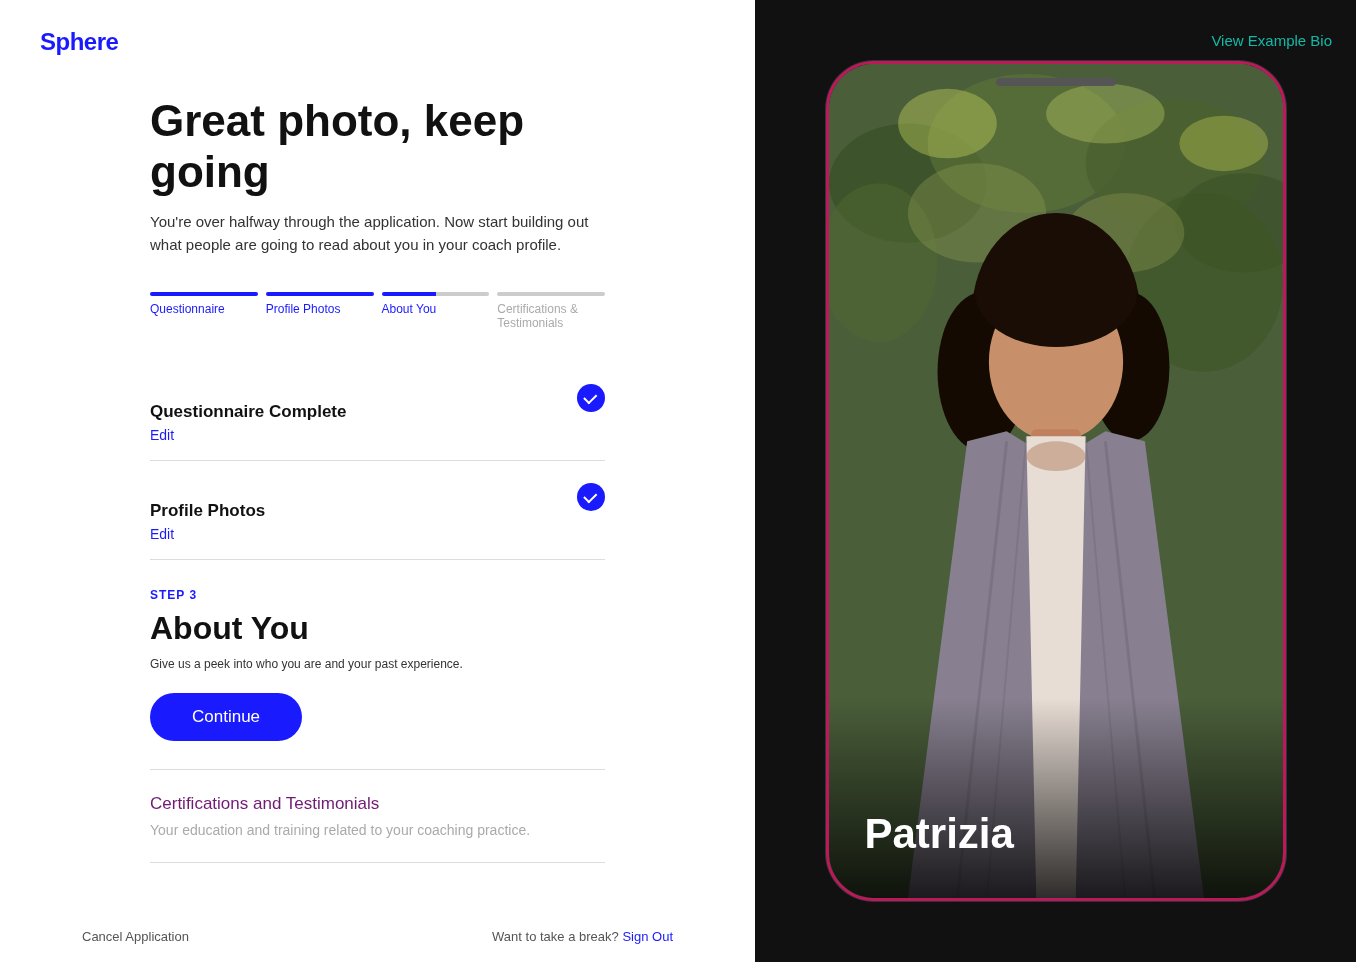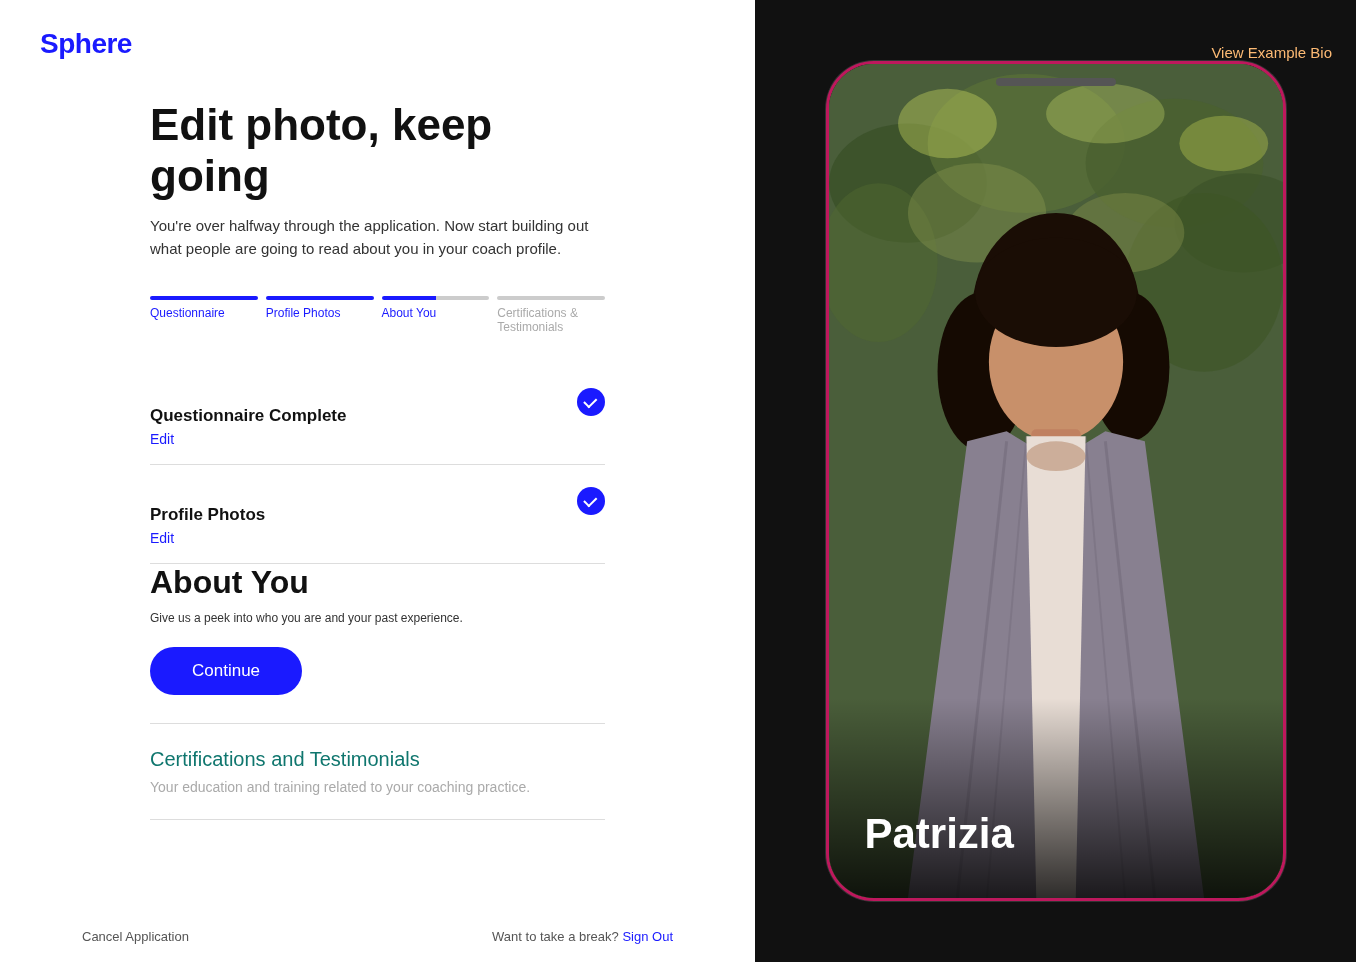--- a/index.html
+++ b/index.html
@@ -20,21 +20,21 @@
       display: flex;
       flex-direction: column;
       position: relative;
     }
 
     .logo-area {
       padding: 28px 40px 0 40px;
     }
 
     .logo-text {
-      font-size: 28px;
+      font-size: 24px;
       font-weight: 800;
       color: #1a1aff;
       letter-spacing: -0.5px;
       margin-top: 20px;
     }
 
     .main-content {
       padding: 40px 150px 0 150px;
       flex: 1;
     }
@@ -182,23 +182,23 @@
       margin-bottom: 28px;
     }
 
     .divider {
       border: none;
       border-top: 1px solid #ddd;
       margin-bottom: 24px;
     }
 
     .cert-section-title {
-      font-size: 20px;
+      font-size: 17px;
       font-weight: 500;
-      color: #0f766e;
+      color: #701a75;
       margin-bottom: 8px;
     }
 
     .cert-section-desc {
       font-size: 14px;
       color: #aaa;
       margin-bottom: 0;
     }
 
     .cert-divider {
@@ -239,24 +239,24 @@
       height: 962px;
       background: #111;
       position: relative;
       display: flex;
       align-items: center;
       justify-content: center;
     }
 
     .view-example-bio {
       position: absolute;
-      top: 44px;
+      top: 32px;
       right: 24px;
       font-size: 15px;
-      color: #fdba74;
+      color: #14b8a6;
       cursor: pointer;
       text-decoration: none;
     }
 
     
     .phone-mockup {
       width: 460px;
       height: 840px;
       border: 3px solid #be185d;
       border-radius: 48px;
@@ -329,21 +329,21 @@
 <body>
 
 <div class="left-panel">
 
   <div class="logo-area">
     <span class="logo-text">Sphere</span>
   </div>
 
   <div class="main-content">
 
-    <h1 class="page-title">Edit photo, keep going</h1>
+    <h1 class="page-title">Great photo, keep going</h1>
     <p class="page-subtitle">You're over halfway through the application. Now start building out what people are going to read about you in your coach profile.</p>
 
     <div class="progress-bar-row">
       <div class="progress-segment complete"></div>
       <div class="progress-segment complete"></div>
       <div class="progress-segment partial"></div>
       <div class="progress-segment inactive"></div>
     </div>
     <div class="progress-labels">
       <span class="progress-label">Questionnaire</span>
@@ -366,20 +366,21 @@
       <div class="section-header">
         <div>
           <div class="section-title">Profile Photos</div>
           <a class="section-edit-link">Edit</a>
         </div>
         <div class="check-circle"></div>
       </div>
     </div>
 
     <div>
+      <div class="step-label">STEP 3</div>
       <div class="step-title">About You</div>
       <div class="step-desc">Give us a peek into who you are and your past experience.</div>
       <button class="continue-btn">Continue</button>
     </div>
 
     <hr class="divider">
 
     <div>
       <div class="cert-section-title">Certifications and Testimonials</div>
       <div class="cert-section-desc">Your education and training related to your coaching practice.</div>

